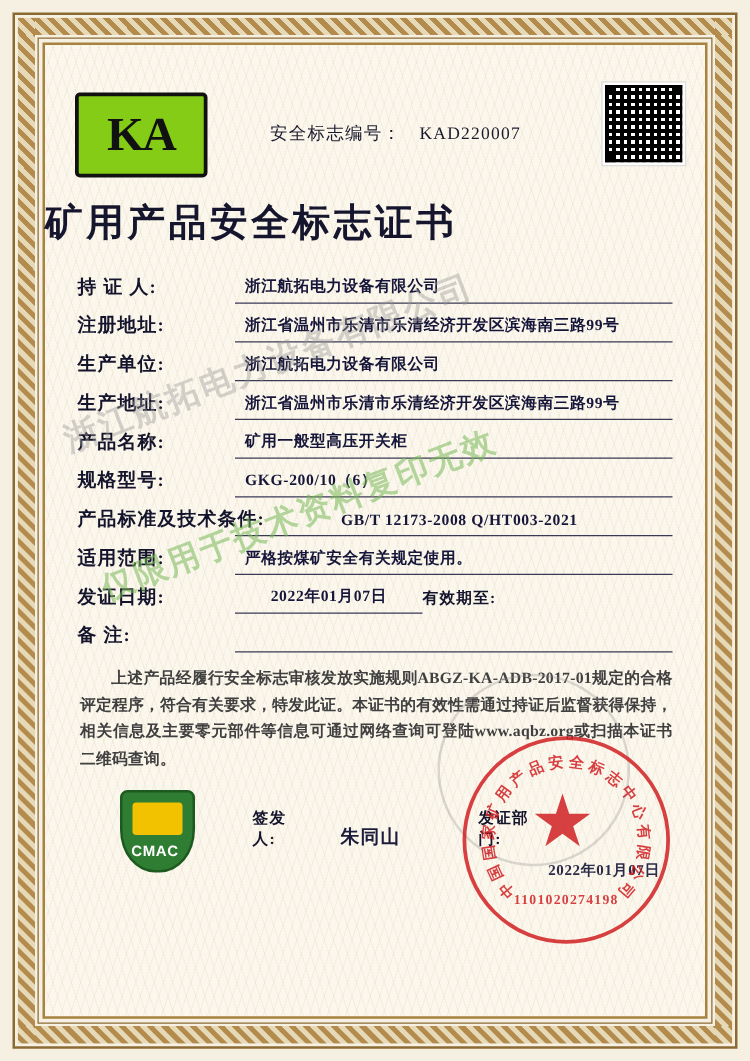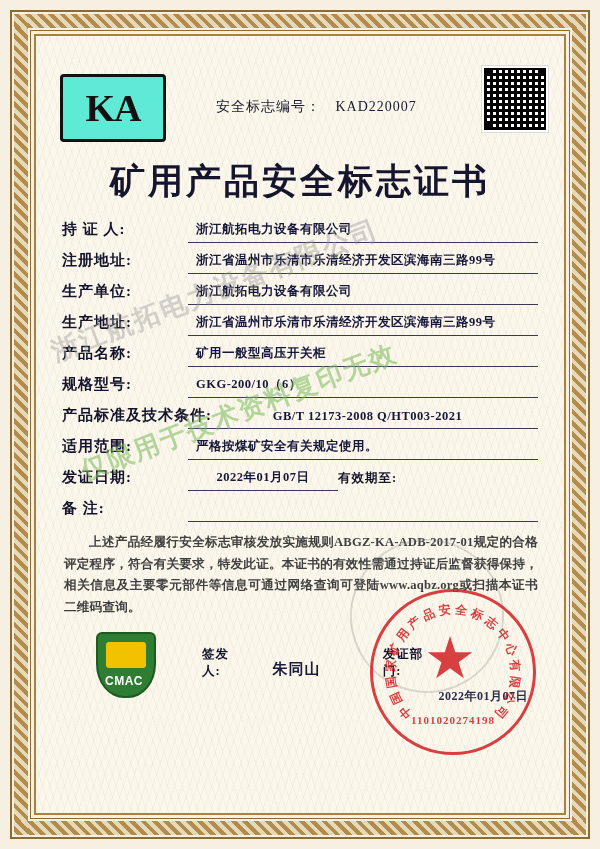--- a/index.html
+++ b/index.html
@@ -74,21 +74,21 @@
     left: 36px; top: 36px; right: 36px; bottom: 36px;
   }
 
   
   .ka-logo {
     position: absolute;
     left: 24px;
     top: 38px;
     width: 100px;
     height: 62px;
-    background: #5eead4;
+    background: #84cc16;
     border: 3px solid #111;
     border-radius: 4px;
     display: flex;
     align-items: center;
     justify-content: center;
   }
   .ka-logo span {
     font-family: "Liberation Serif", serif;
     font-weight: bold;
     font-size: 38px;
@@ -124,24 +124,23 @@
     background-blend-mode: normal, normal, normal, multiply, multiply;
     border: 2px solid #fff;
     outline: 1px solid #ddd;
   }
 
   
   .title {
     position: absolute;
     left: 0; right: 0;
     top: 122px;
-    text-align: center;
-    font-family: "Liberation Serif", serif;
-    font-weight: bold;
-    font-size: 35px;
+    font-family: "Liberation Serif", serif;
+    font-weight: bold;
+    font-size: 30px;
     letter-spacing: 3px;
     color: #15152e;
   }
 
   
   .fields {
     position: absolute;
     left: 26px;
     right: 26px;
     top: 176px;

